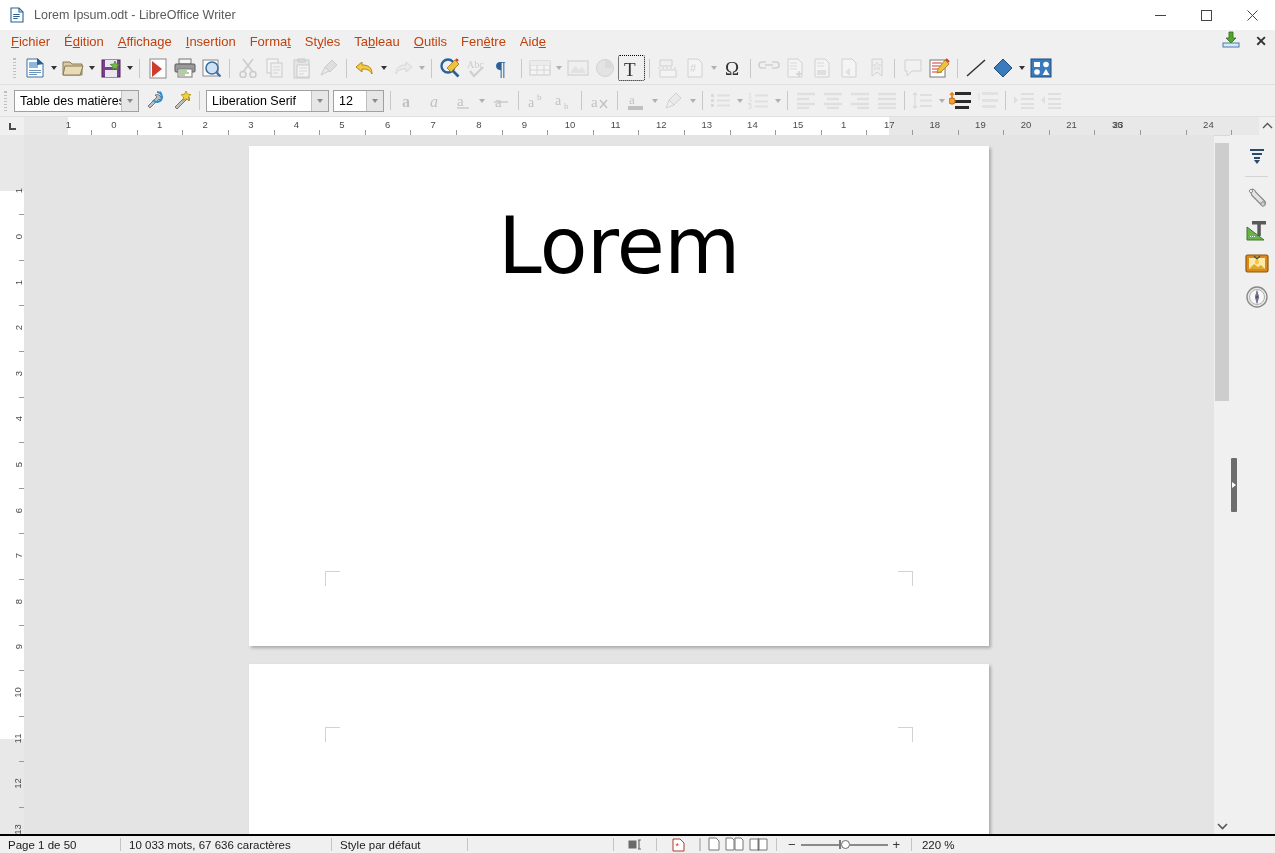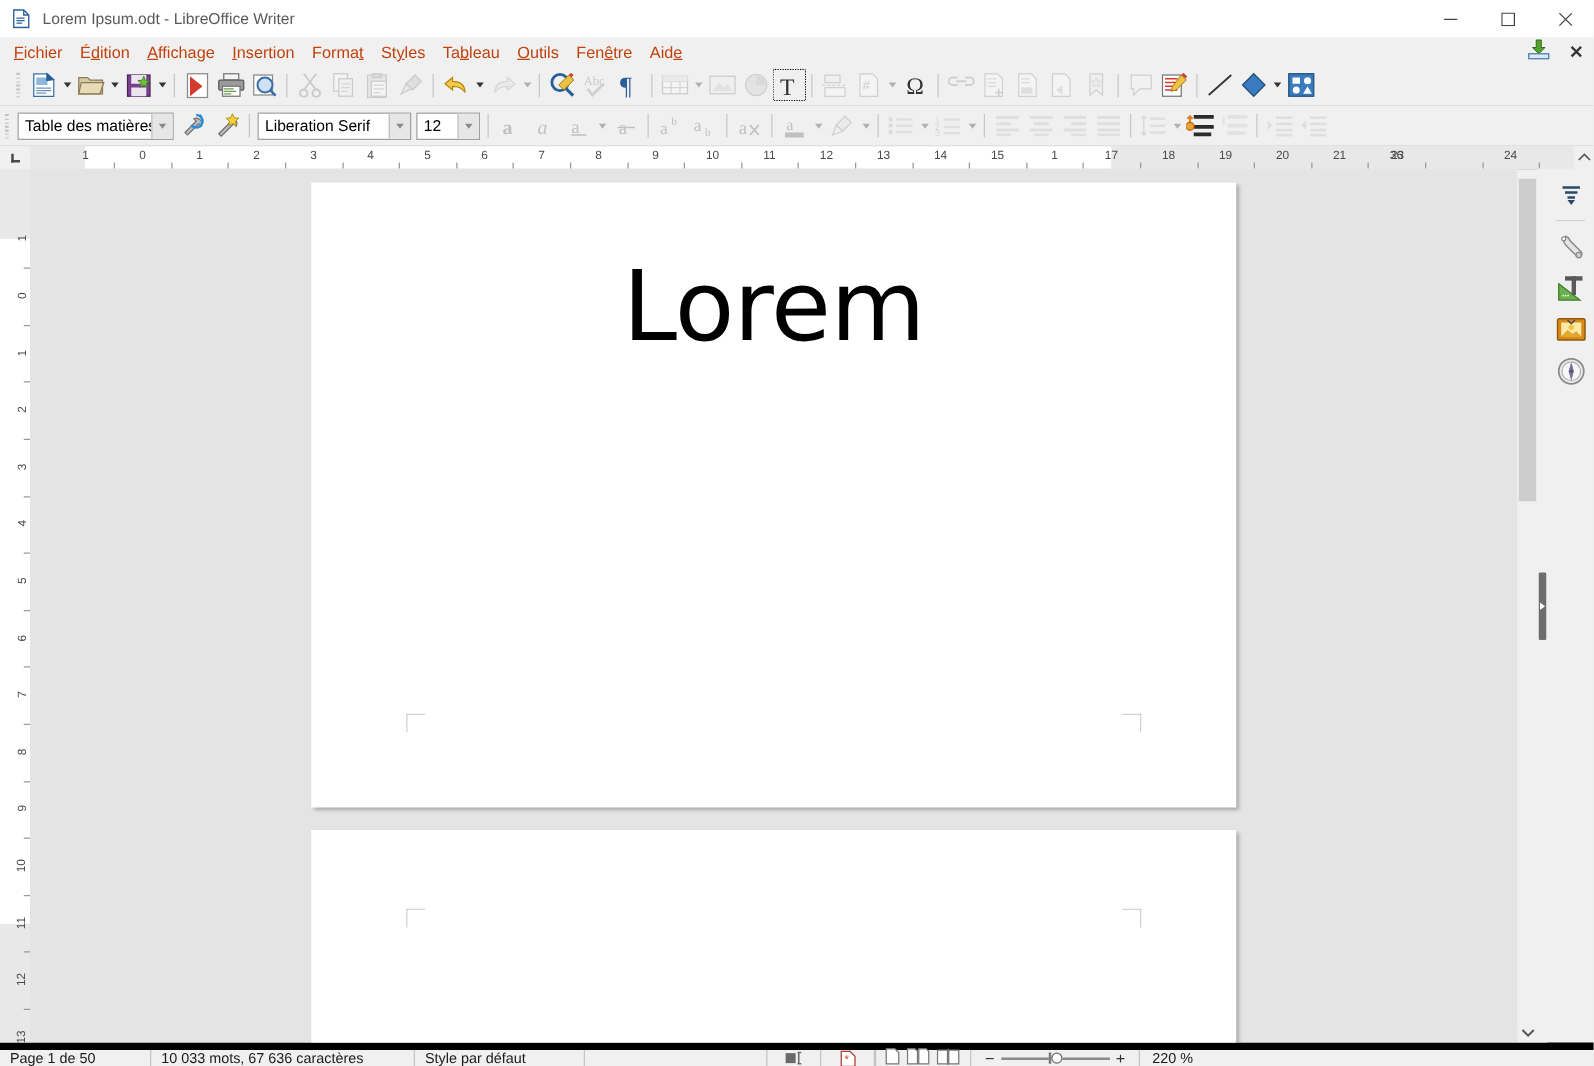--- a/index.html
+++ b/index.html
@@ -144,21 +144,21 @@
 
   
   .sidebar { width: 37px; background:#f0f0f0; display:flex; flex-direction:column; align-items:center; padding-top:6px; }
   .sb-btn { width:29px;height:29px;display:flex;align-items:center;justify-content:center;border:1px solid transparent;border-radius:2px;margin-bottom:4px;}
   .sb-divider { width:23px;height:1px;background:#d4d4d4;margin:2px 0 6px; }
 
   
   .statusbar {
     height: 19px; flex: 0 0 19px; background:#f0f0f0;
     display:flex; align-items:center; font-size: 11.5px; color:#1a1a1a;
-    border-top: 6px solid #000000;
+    border-top: 2px solid #000000;
   }
   .sb-cell { padding: 0 8px; display:flex; align-items:center; height:19px; white-space:nowrap; }
   .sb-sep { width:1px; height:13px; background:#c4c4c4; }
   .zoom-slider { display:flex; align-items:center; gap:0; padding: 0 6px; }
   .zs-line { width: 38px; height:2px; background:#8a8a8a; }
   .zs-mid { width:2px;height:9px;background:#7a7a7a; }
   .zs-knob { width:9px;height:9px;border-radius:50%;border:1.5px solid #6a6a6a;background:#fff; }
   .zs-sign { font-size: 13px; color:#333; padding: 0 5px; line-height:10px;}
   .layout-ic { display:flex; gap:5px; padding: 0 7px; align-items:center; }
 </style>

